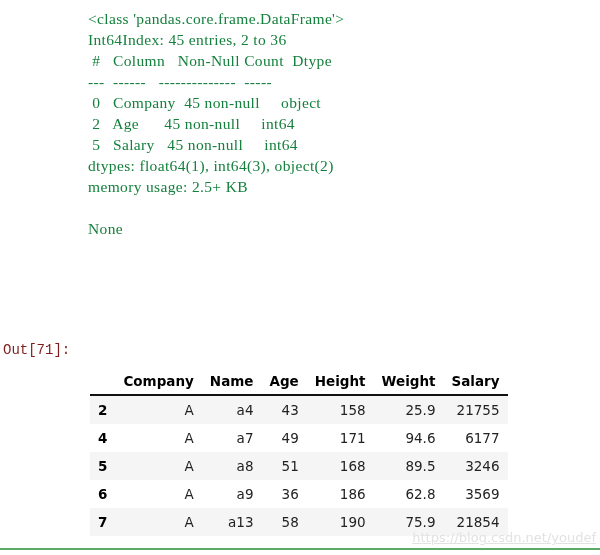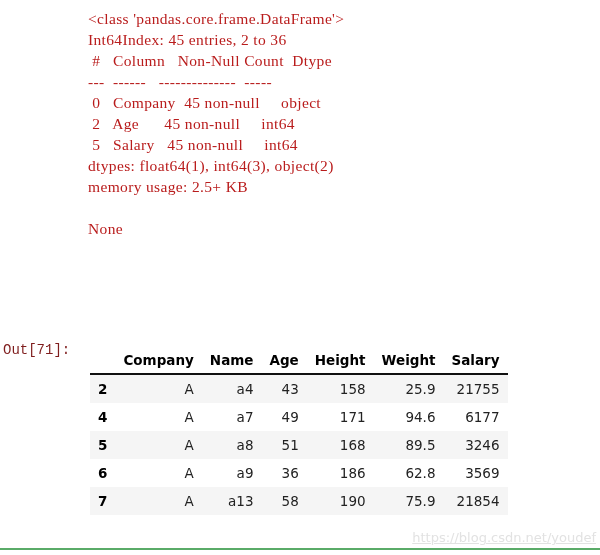--- a/index.html
+++ b/index.html
@@ -21,21 +21,21 @@
     position: absolute;
     left: 88px;
     top: 8px;
     width: 500px;
   }
   .stdout-line {
     font-family: "Liberation Serif", "DejaVu Serif", serif;
     font-size: 15.5px;
     line-height: 21px;
     white-space: pre;
-    color: #b91c1c;
+    color: #15803d;
     letter-spacing: 0.35px;
   }
   .stdout-line.blank {
     height: 21px;
   }
 
   
   #out-prompt {
     position: absolute;
     left: 3px;
@@ -52,20 +52,21 @@
     position: absolute;
     left: 90px;
     top: 350px;
     width: 398px;
   }
   table#dataframe {
     border-collapse: collapse;
     width: 398px;
     font-family: "DejaVu Sans", sans-serif;
     font-size: 13.5px;
+    margin-top: 21px;
   }
   table#dataframe thead th {
     text-align: right;
     font-weight: bold;
     padding: 2px 8px 5px 8px;
     border-bottom: 2px solid #111111;
     color: #000000;
     white-space: nowrap;
   }
   table#dataframe thead th.idx-col {

